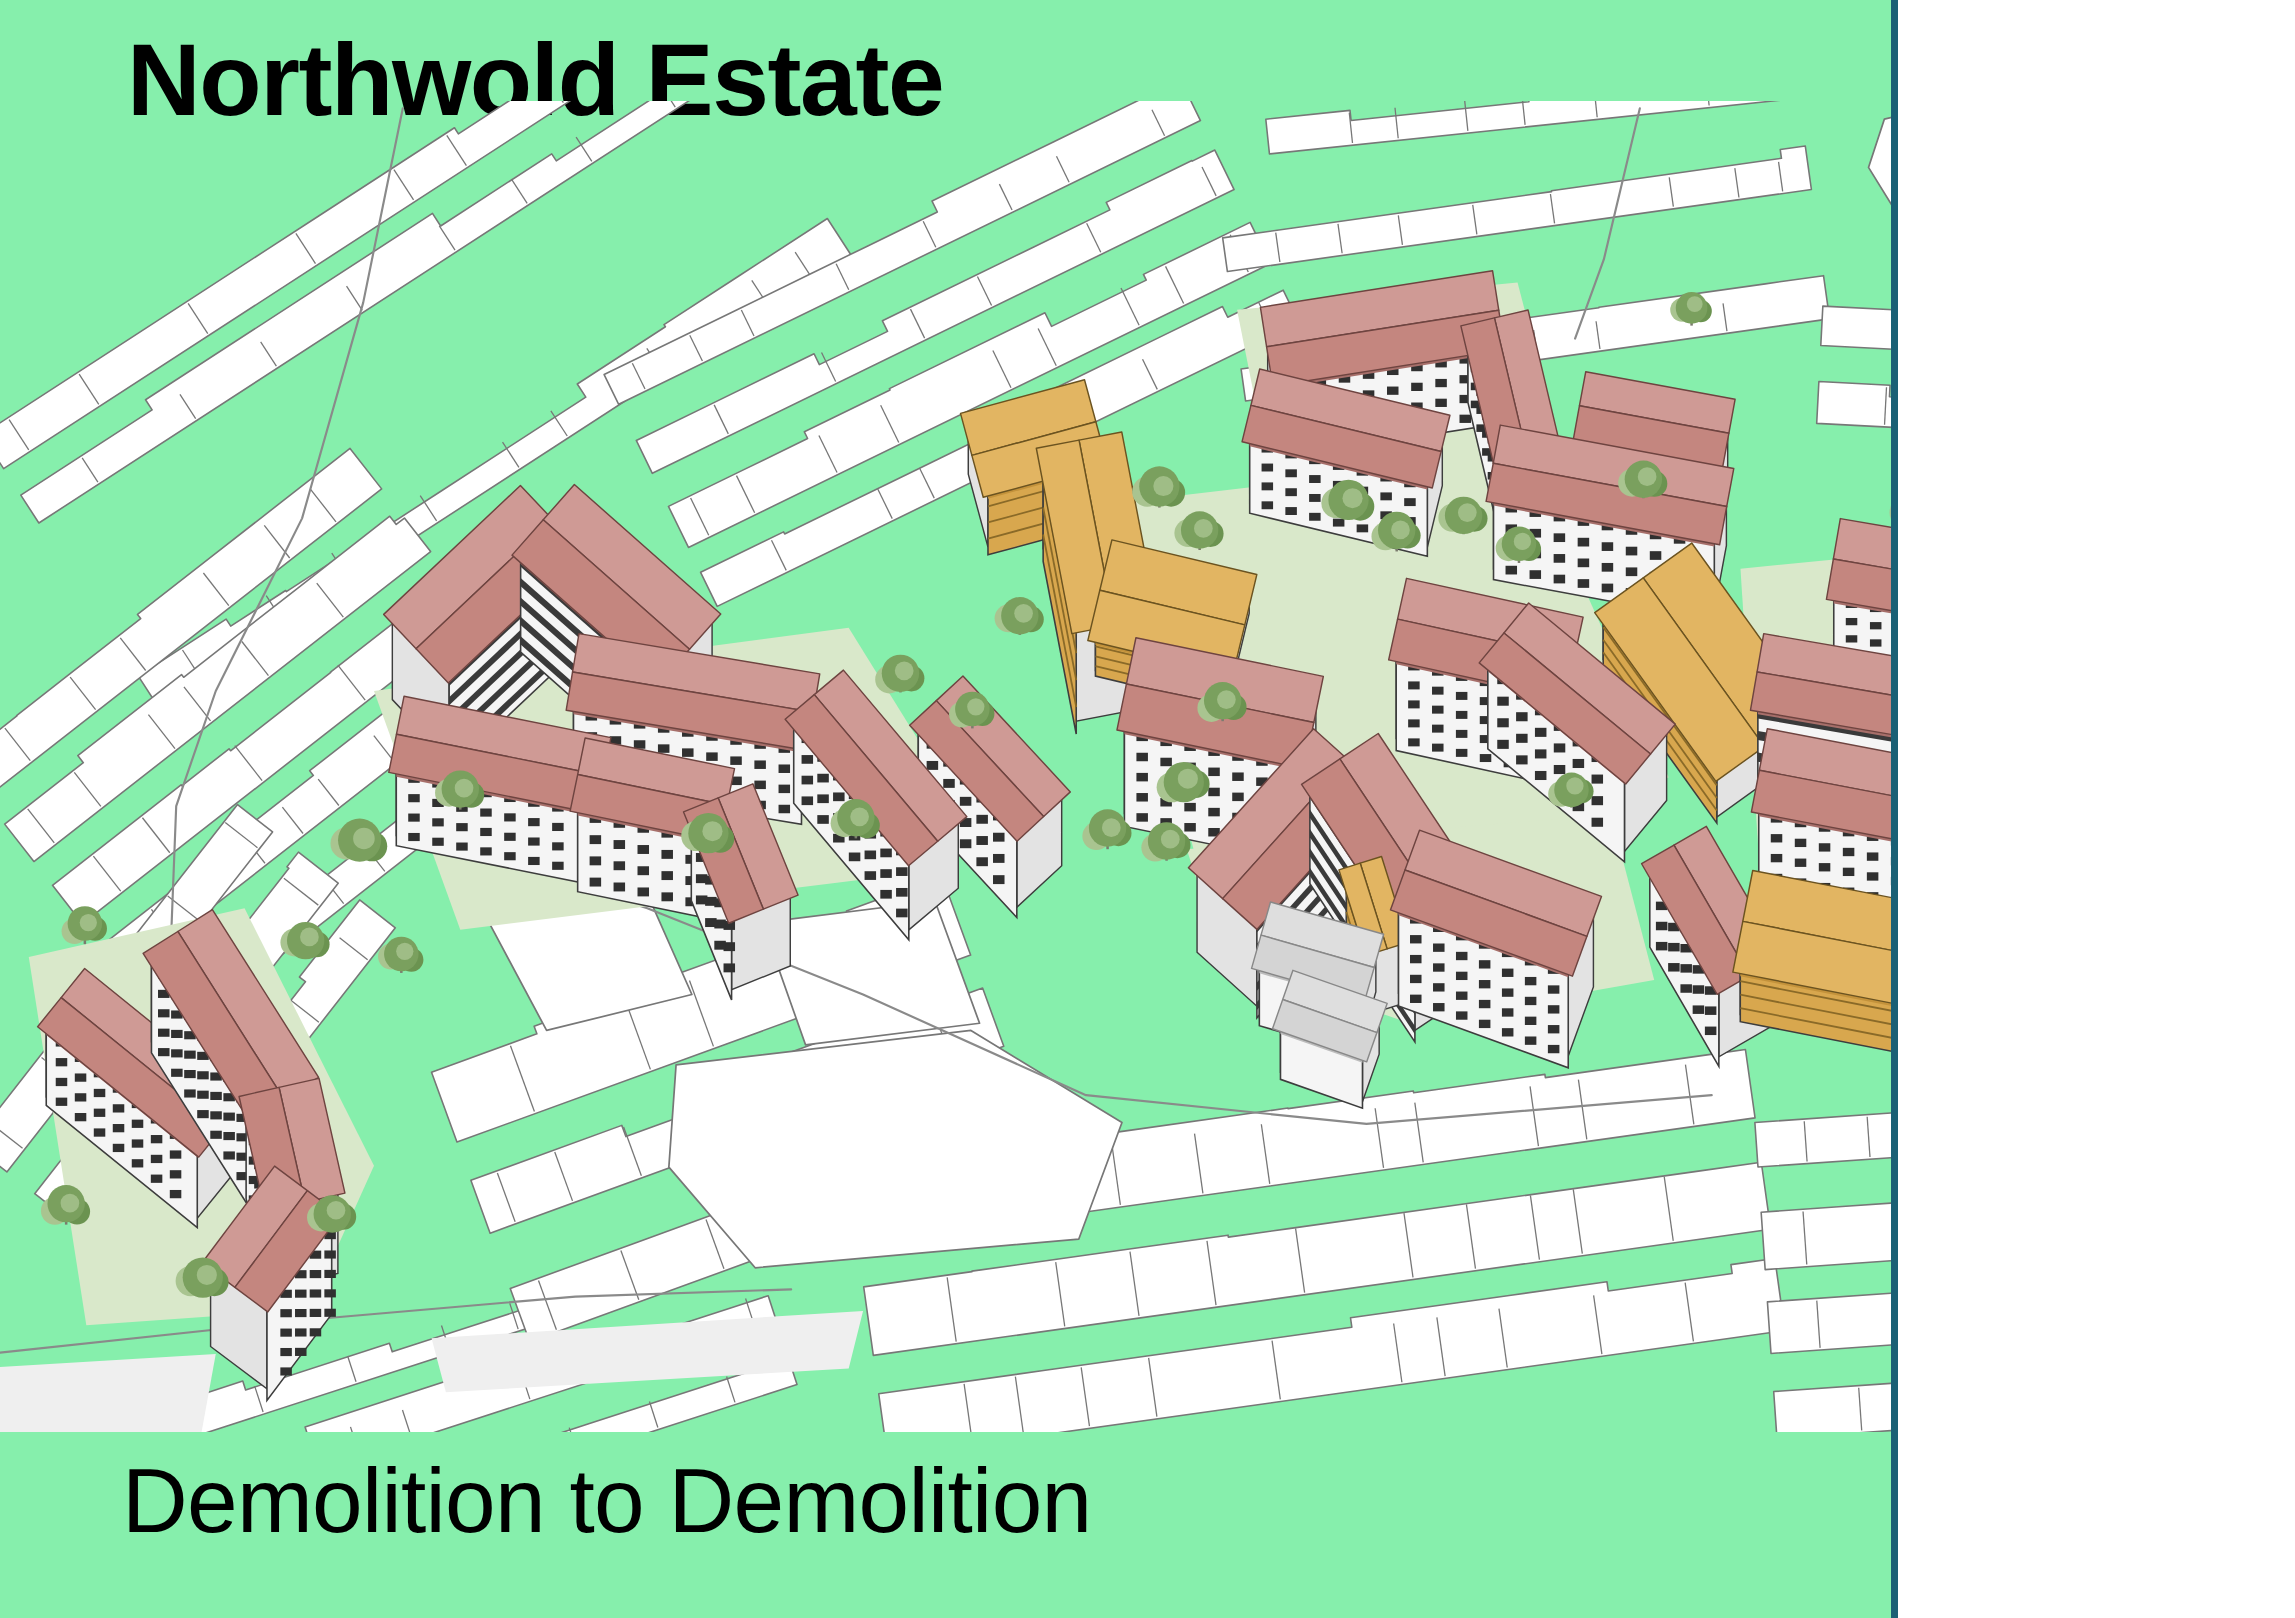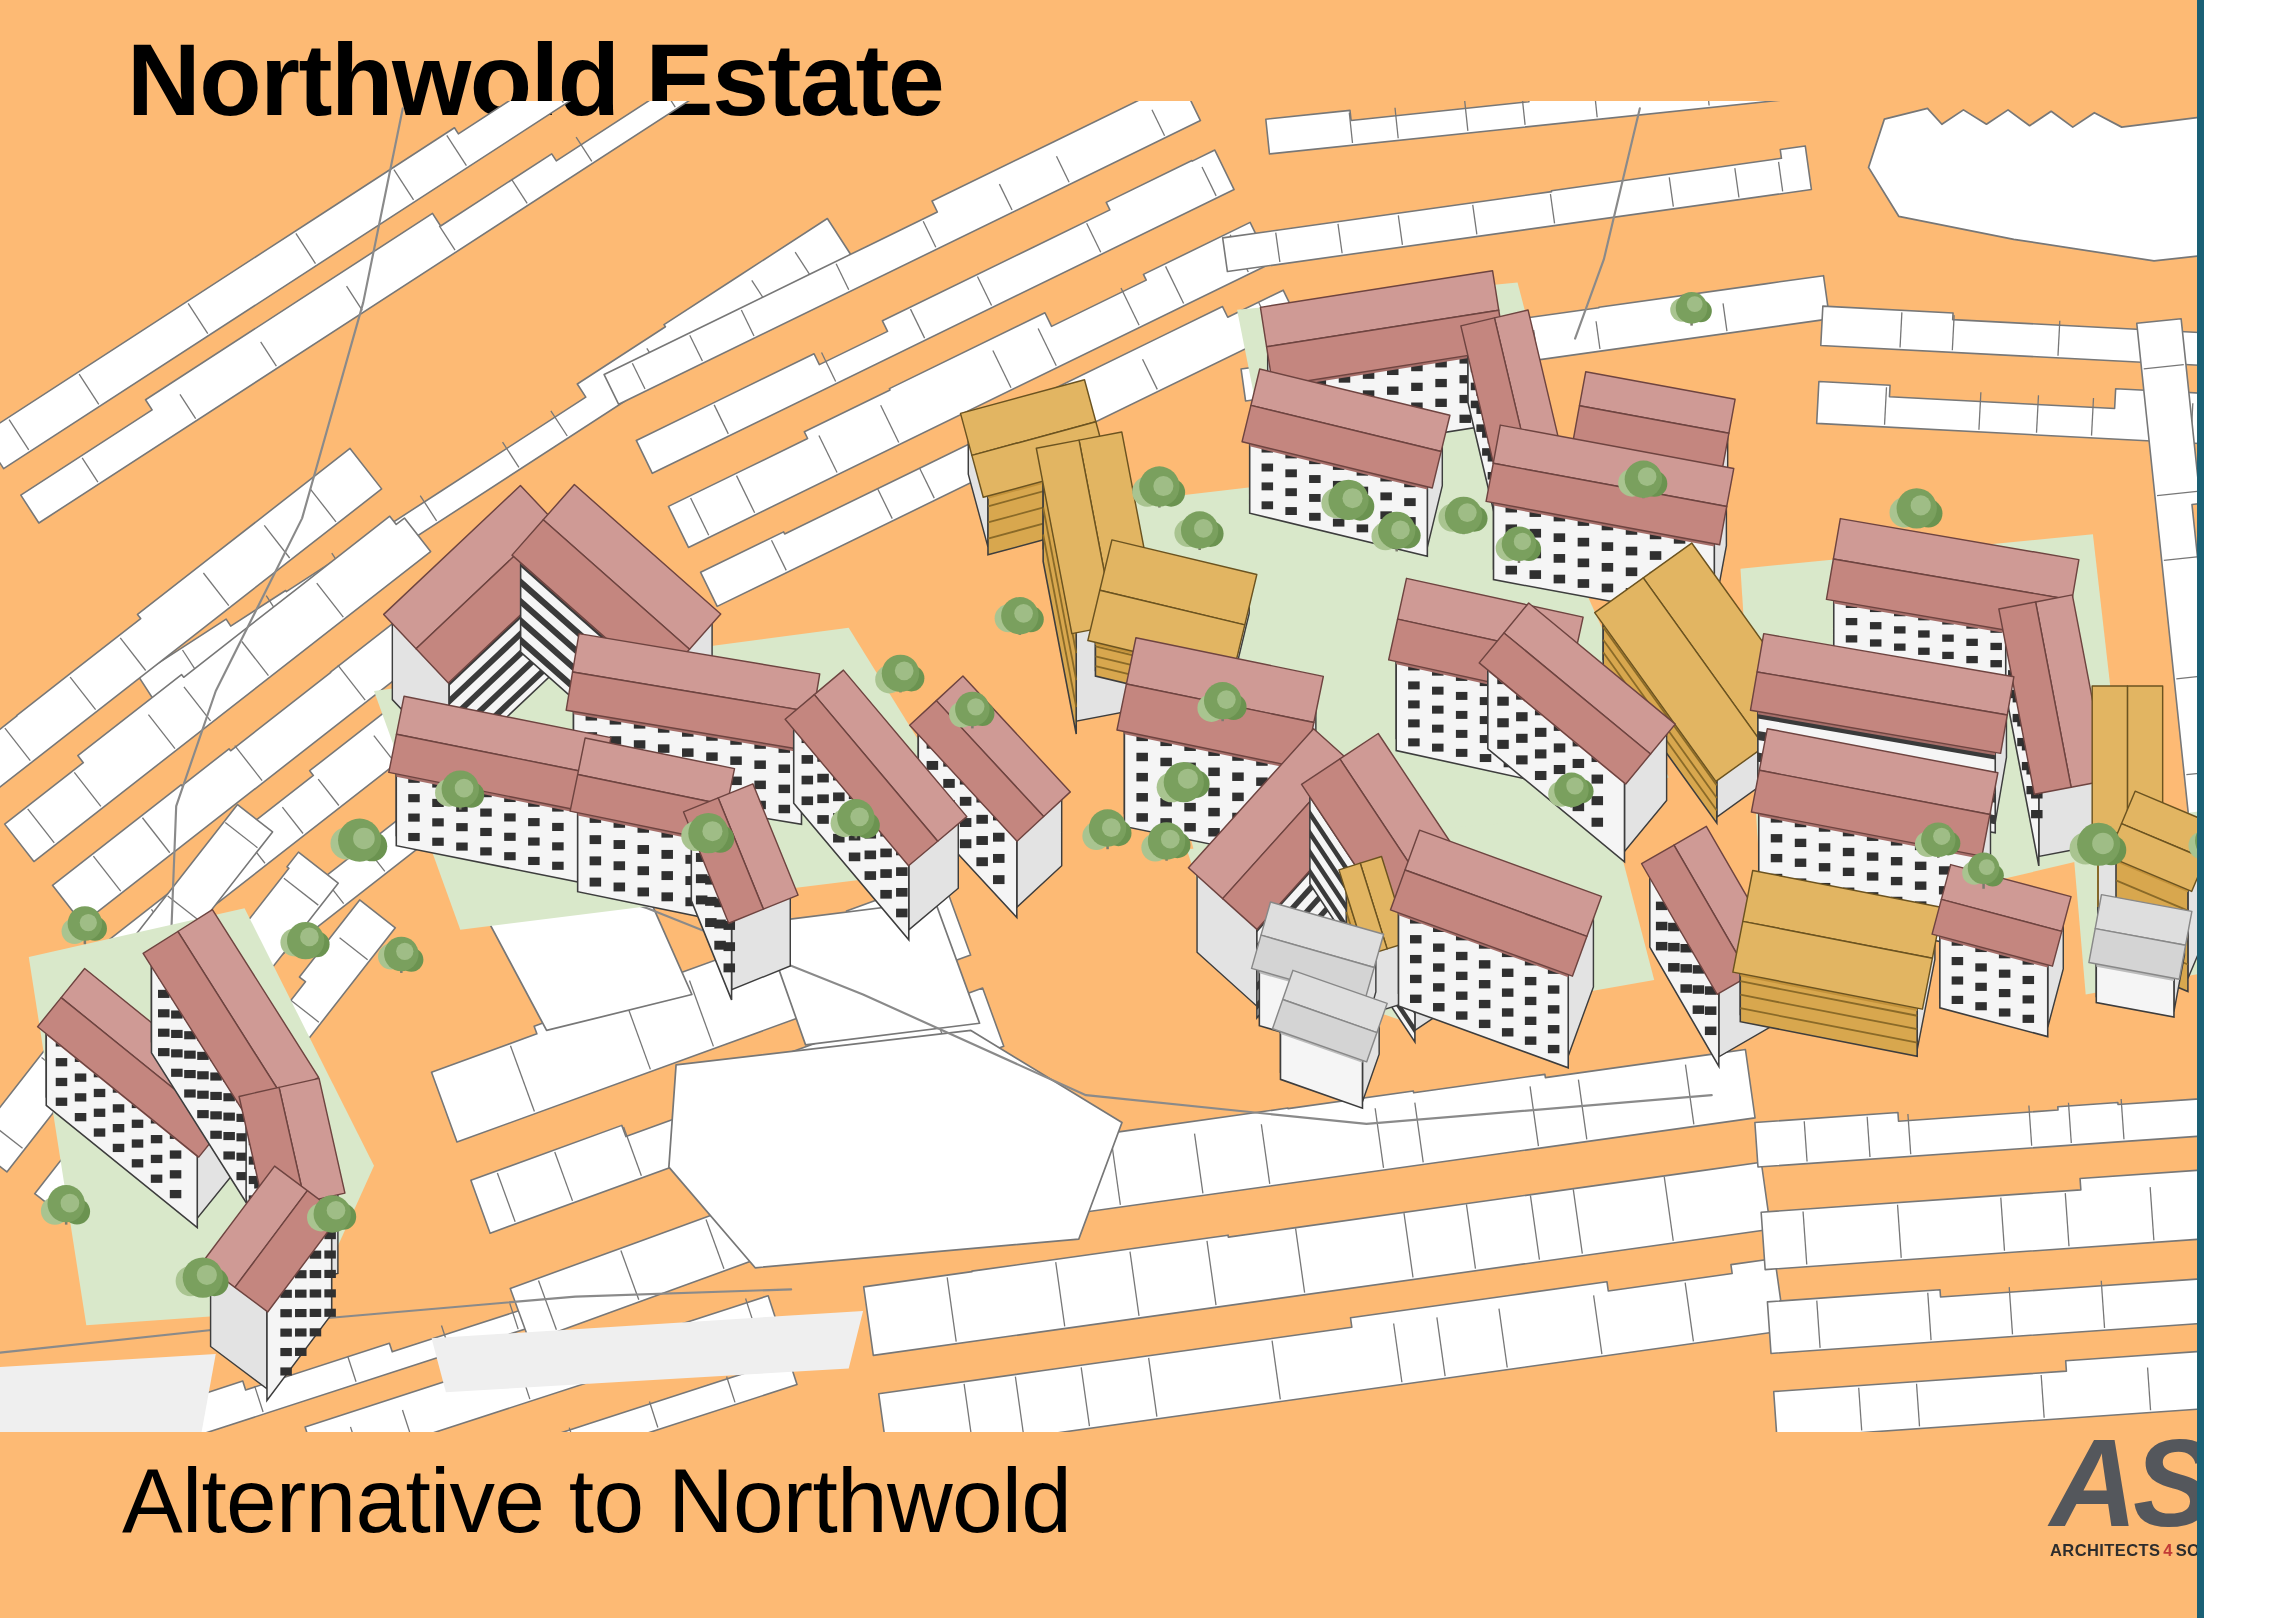--- a/index.html
+++ b/index.html
@@ -1,17 +1,17 @@
 <!DOCTYPE html>
 <html style="--teal: #1A6075; --ash: #54575C; --red4: #C23B36;font-size:11.5px"><head>
 <meta charset="utf-8">
 <style>
   html,body{margin:0;padding:0;background:#ffffff;}
   .slide{
-    position:relative;width:2204px;height:1619px;background:#fdba74;overflow:hidden;
+    position:relative;width:1898px;height:1619px;background:#86efac;overflow:hidden;
     font-family:"Liberation Sans",sans-serif;
   }
   .page-title{
     position:absolute;left:127px;top:27px;margin:0;
     font-size:102px;font-weight:700;letter-spacing:-1.4px;color:#000;line-height:1.05;
     white-space:nowrap;
   }
   .page-subtitle{
     position:absolute;left:122px;top:1453px;margin:0;
     font-size:91px;font-weight:400;letter-spacing:-0.7px;color:#000;line-height:1.05;
@@ -1582,21 +1582,21 @@
         <g>
           <line x1="2758" y1="1235" x2="2758" y2="1221" stroke="#7b7b6e" stroke-width="3.5"></line>
           <circle cx="2744.8" cy="1212.979467199184" r="16.5" fill="#A9C490"></circle>
           <circle cx="2770.76" cy="1216.338637357112" r="15.399999999999999" fill="#6B9350"></circle>
           <circle cx="2758" cy="1206.4887080844492" r="22" fill="#7AA05E"></circle>
           <circle cx="2762.4" cy="1205" r="11" fill="#A9C490" opacity="0.8"></circle>
         </g>
       </g>
     </svg>
 
-  <h2 class="page-subtitle">Alternative to Northwold</h2>
+  <h2 class="page-subtitle">Demolition to Demolition</h2>
 
   <div class="logo">
     <span class="logo-ash">ASH</span>
     <span class="logo-tagline"><span>ARCHITECTS</span><span class="four">4</span><span>SOCIAL HOUSING</span></span>
   </div>
 
   <div class="accent-bar"></div>
 
 </div>
 

